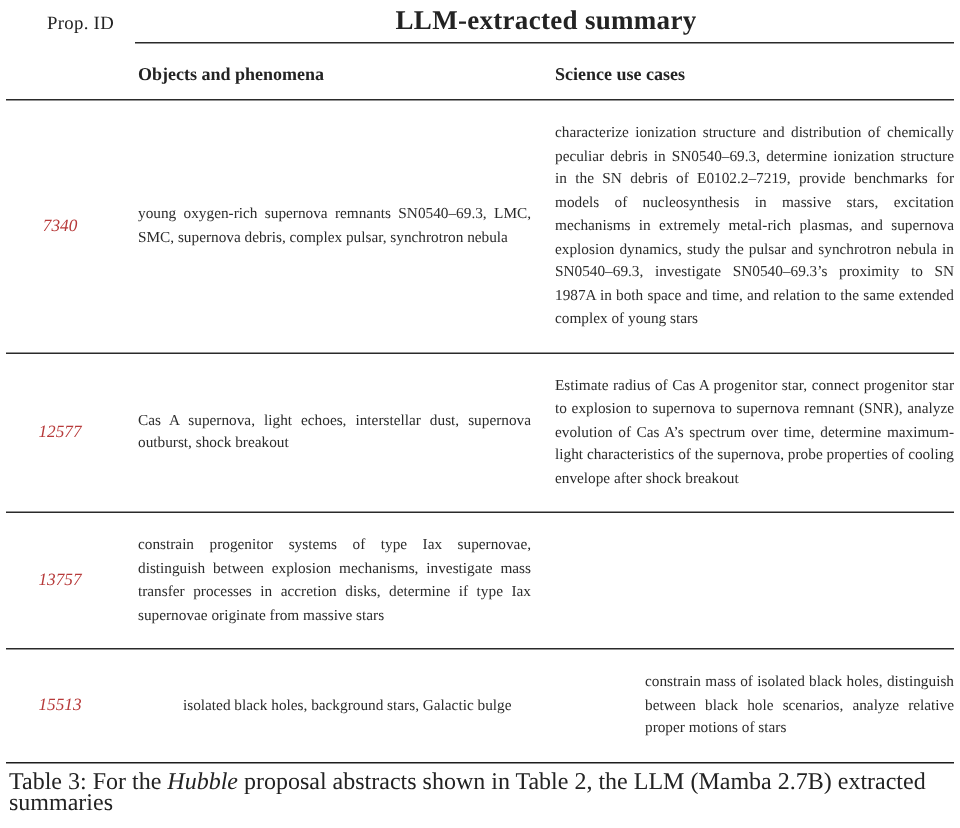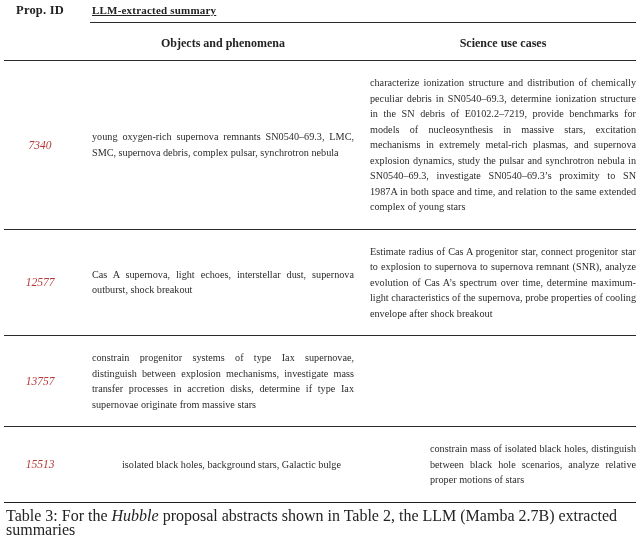--- a/index.html
+++ b/index.html
@@ -14,34 +14,34 @@
 
   .grid {
     display: grid;
     grid-template-columns: 72px 262px 1fr;
     column-gap: 16px;
   }
 
   
   .hrow1 { padding-top: 3px; align-items: baseline; }
   .propid-head {
-    font-weight: bold; font-size: 12.5px; text-align: center; letter-spacing: .2px;
+    font-weight: normal; font-size: 12.5px; text-align: right; letter-spacing: .2px;
   }
   .llm-head {
     grid-column: 2 / 4;
-    font-weight: bold; font-size: 11px; letter-spacing: .2px; text-decoration: underline;
+    font-weight: bold; font-size: 18px; text-align: center; letter-spacing: .2px;
   }
   .cmidrule {
     border-top: 1px solid #2a2a2a;
     margin-left: 86px;
     margin-top: 4px;
   }
   .hrow2 { padding: 13px 0 9px 0; }
   .sub-head {
-    font-weight: bold; font-size: 12px; text-align: center;
+    font-weight: bold; font-size: 12px; 
   }
   .headrule { border-top: 1px solid #2a2a2a; }
 
   
   .trow {
     border-bottom: 1px solid #2a2a2a;
     padding: 14px 0 14px 0;
     align-items: center;
   }
   .trow.last { border-bottom: 1.6px solid #1d1d1d; gap: 46px; }

